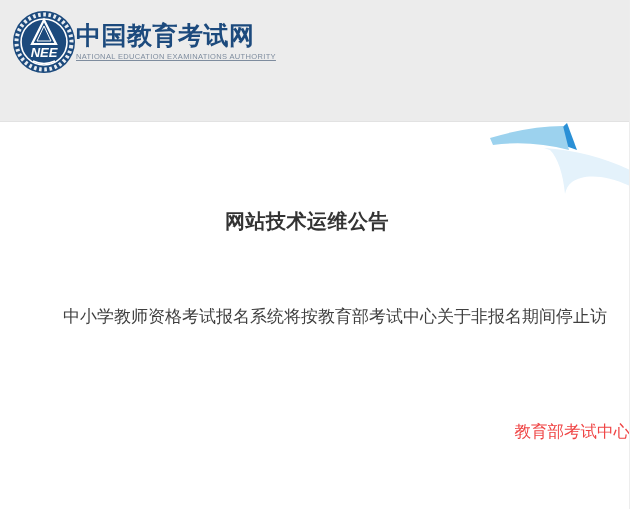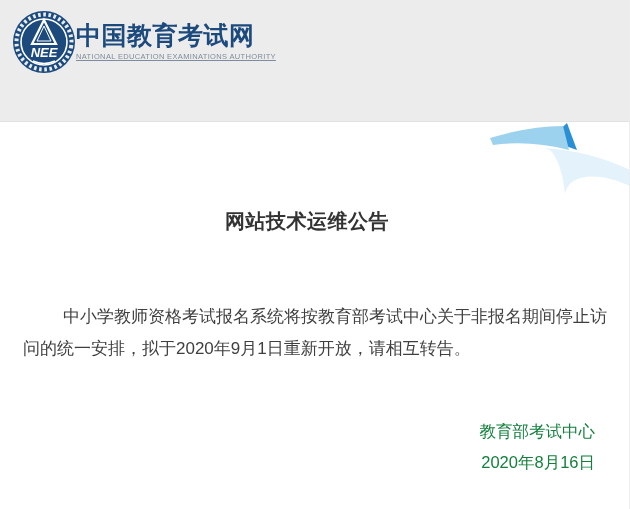--- a/index.html
+++ b/index.html
@@ -46,22 +46,22 @@
     letter-spacing:0.5px;white-space:nowrap;
   }
   .notice-body{
     position:absolute;top:179px;left:23px;width:584px;
     font-size:17px;color:#3f3f3f;line-height:32px;
   }
   .notice-body .line{white-space:nowrap;}
   .notice-body .line.first{text-indent:40px;}
   .notice-sign{
     position:absolute;top:294px;left:0;width:630px;
-    padding-right:35px;box-sizing:border-box;
-    text-align:right;font-size:16.5px;color:#15803d;line-height:31px;
+    box-sizing:border-box;
+    text-align:right;font-size:16.5px;color:#ef4444;line-height:31px;
   }
   .notice-sign div{white-space:nowrap;}
 </style>
 </head>
 <body>
 
 <div class="page">
 
   <div class="site-header">
 
@@ -95,22 +95,20 @@
 
       <path d="M69 18 L87 1 L97 28 Z" fill="#2a90d6"></path>
 
       <path d="M10 16 Q50 4 83 4 L89 28 Q50 18 13 23 Z" fill="#9cd2ee"></path>
     </svg>
 
     <div class="notice-title">网站技术运维公告</div>
 
     <div class="notice-body">
       <div class="line first">中小学教师资格考试报名系统将按教育部考试中心关于非报名期间停止访</div>
-      <div class="line">问的统一安排，拟于2020年9月1日重新开放，请相互转告。</div>
     </div>
 
     <div class="notice-sign">
       <div>教育部考试中心</div>
-      <div>2020年8月16日</div>
     </div>
 
   </div>
 </div>
 
 </body></html>

